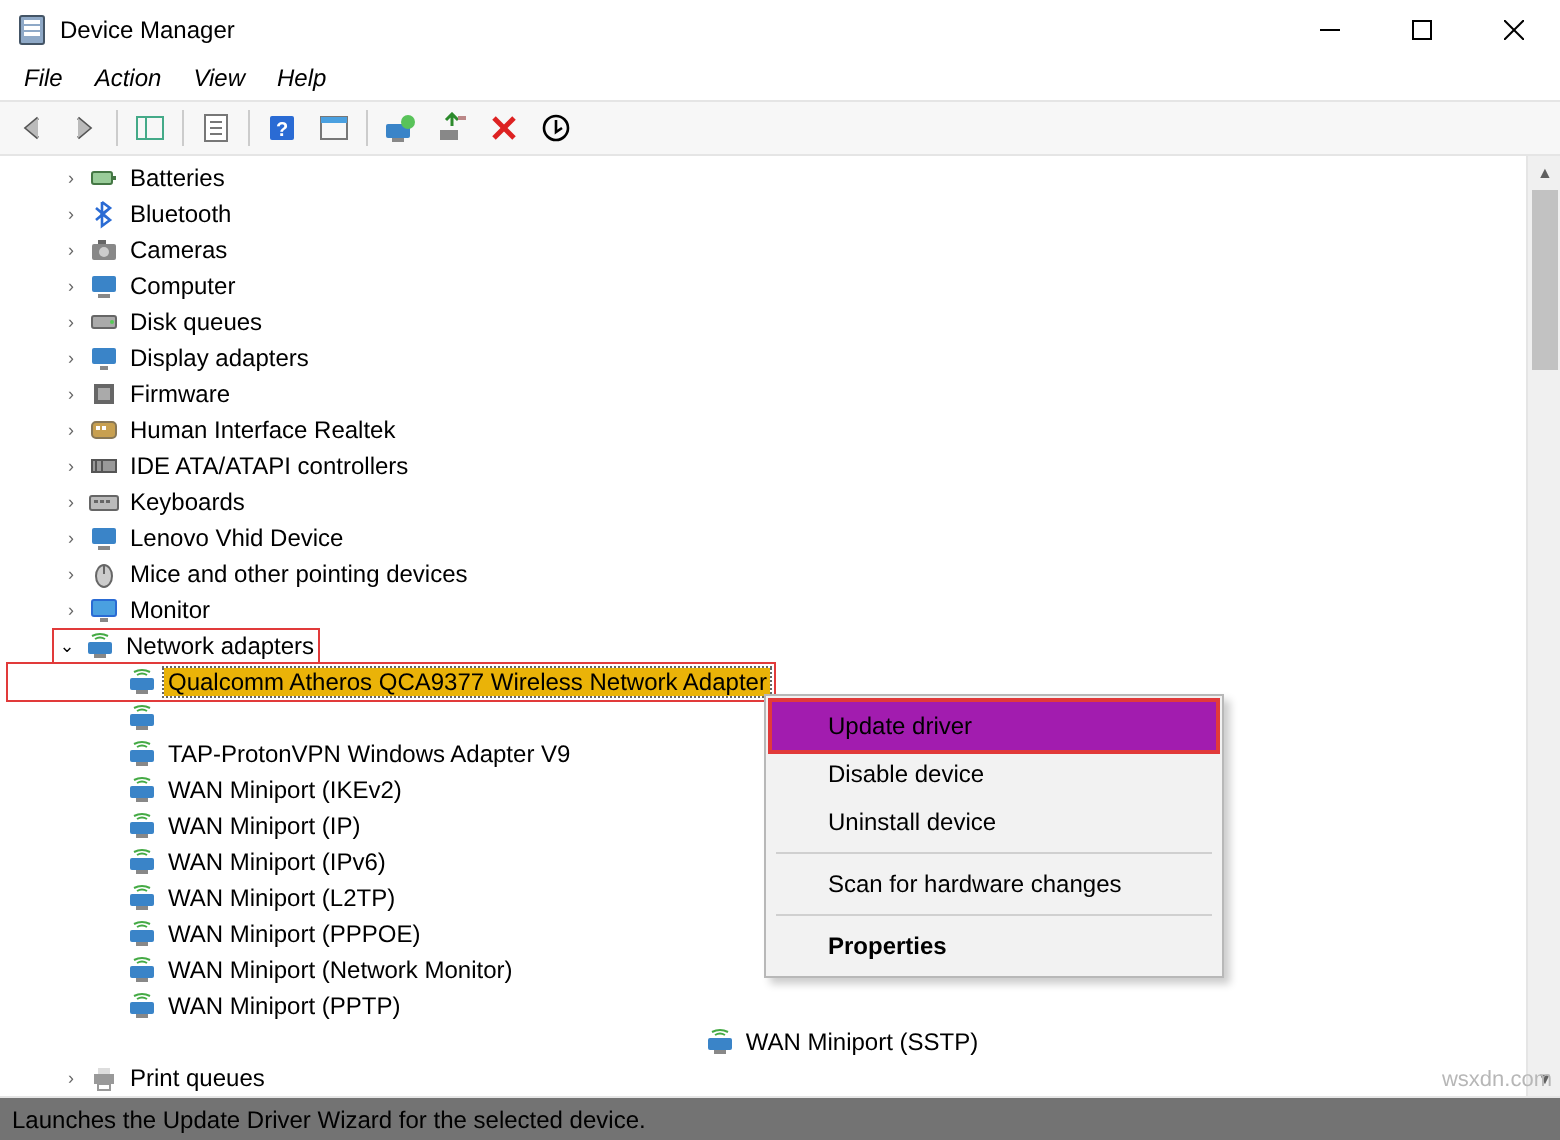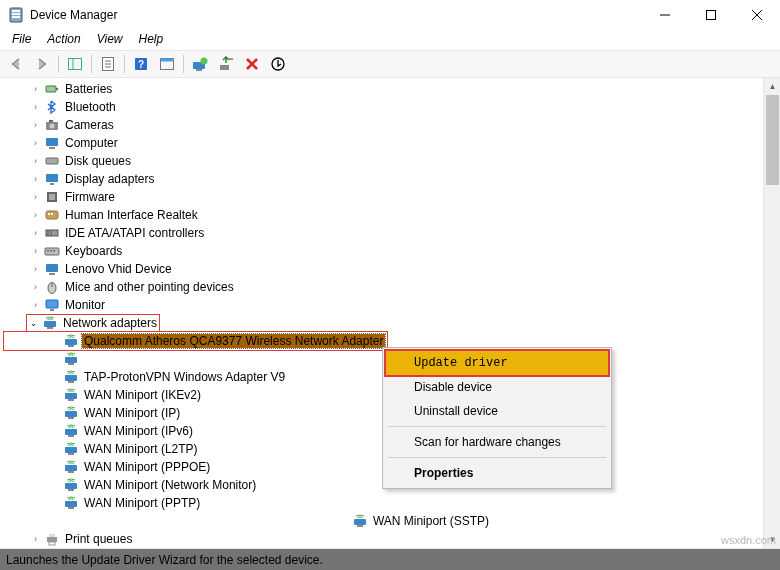--- a/index.html
+++ b/index.html
@@ -17,26 +17,26 @@
 .tree-wrap { position: relative; height: 470px; padding: 2px 0; overflow: hidden; }
 .scrollbar { position: absolute; right: 0; top: 0; width: 17px; height: 100%; background: #f0f0f0; border-left: 1px solid #e5e5e5; }
 .scroll-arrow { width: 17px; height: 17px; display: flex; align-items: center; justify-content: center; font-size: 8px; color: #606060; }
 .scroll-thumb { position: absolute; left: 2px; top: 17px; width: 13px; height: 90px; background: #c2c2c2; }
 .tree { padding-left: 4px; }
 .row { height: 18px; display: flex; align-items: center; white-space: nowrap; }
 .caret { width: 13px; text-align: center; color: #666; font-size: 9px; user-select: none; }
 .caret.open { color: #000; }
 .dev-icon { width: 16px; height: 16px; margin: 0 3px 0 2px; flex-shrink: 0; }
 .label { padding: 0 2px; }
-.selected { background: #a16207; outline: 1px dotted #666; }
+.selected { background: #eab308; outline: 1px dotted #666; }
 .highlight-expanded { outline: 1.5px solid #e13a3a; margin-right: 2px; }
 .highlight-selected-row { outline: 1.5px solid #e13a3a; }
 .ctxmenu { position: absolute; left: 382px; top: 347px; width: 230px; background: #f2f2f2; border: 1px solid #b8b8b8; box-shadow: 3px 3px 4px rgba(0,0,0,.2); padding: 3px; }
 .ctxmenu .item { height: 24px; display: flex; align-items: center; padding: 0 28px; font-size: 12px; }
-.ctxmenu .item.hl { background: #eab308; outline: 2px solid #e13a3a; font-family: Liberation Mono, monospace; }
+.ctxmenu .item.hl { background: #a21caf; outline: 2px solid #e13a3a; }
 .ctxmenu .sep { height: 1px; background: #d0d0d0; margin: 3px 2px; }
 .statusbar { height: 22px; border-top: 1px solid #e5e5e5; display: flex; align-items: center; padding: 0 6px; font-size: 12px; background: #737373; }
 .watermark { position: absolute; right: 4px; bottom: 24px; font-size: 11px; color: #b7b7b7; }
 
 svg { display: block; }
 </style>
 </head>
 <body>
 
 <div class="titlebar">

